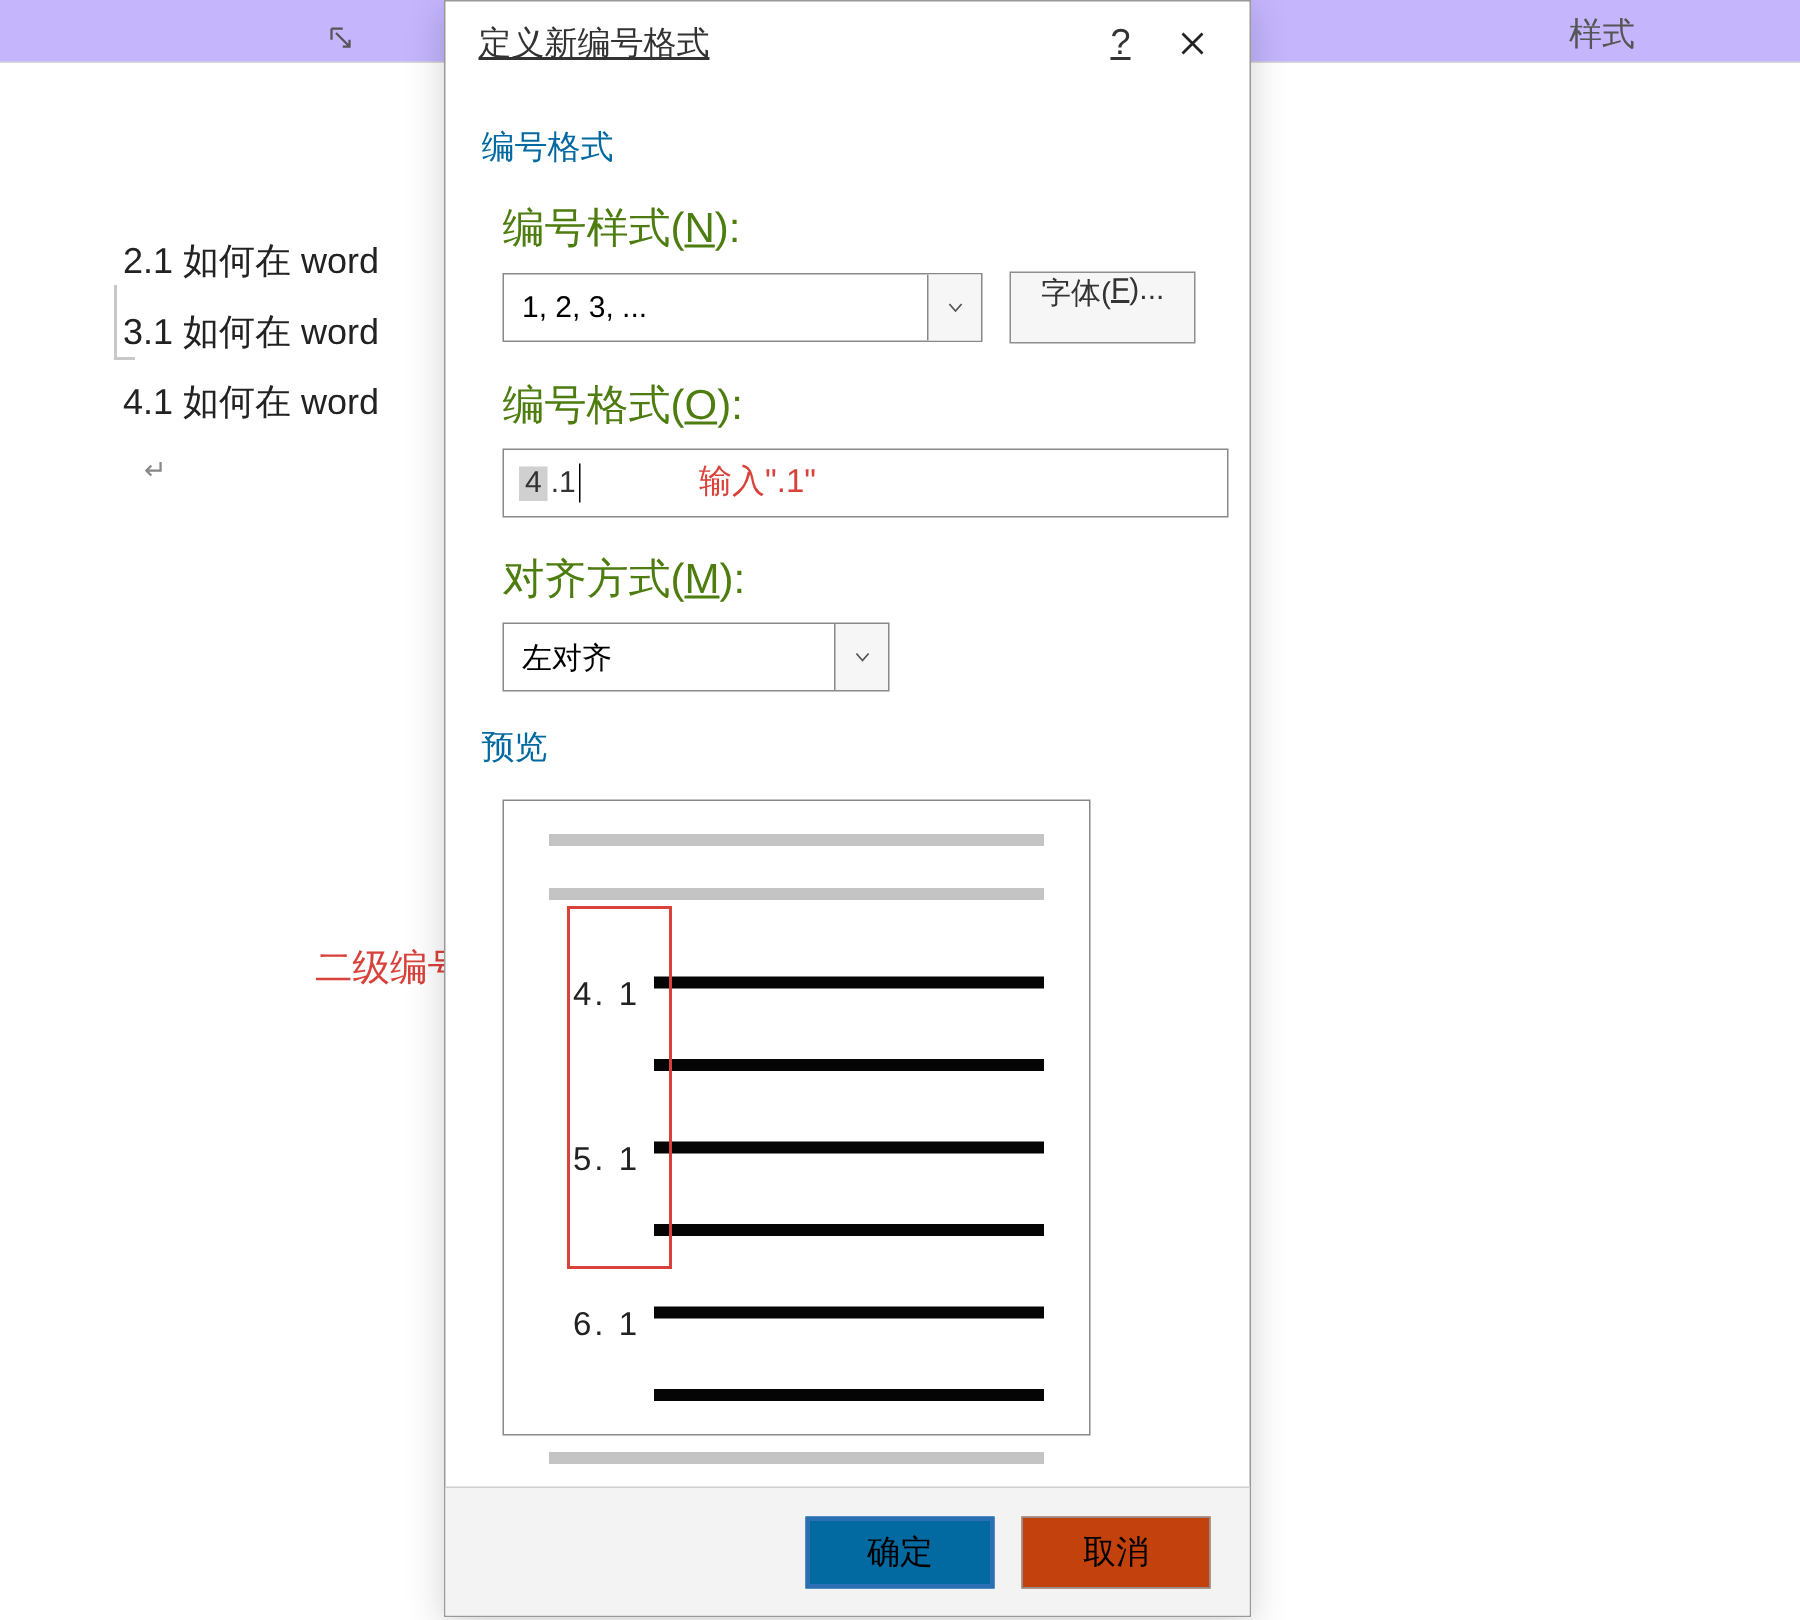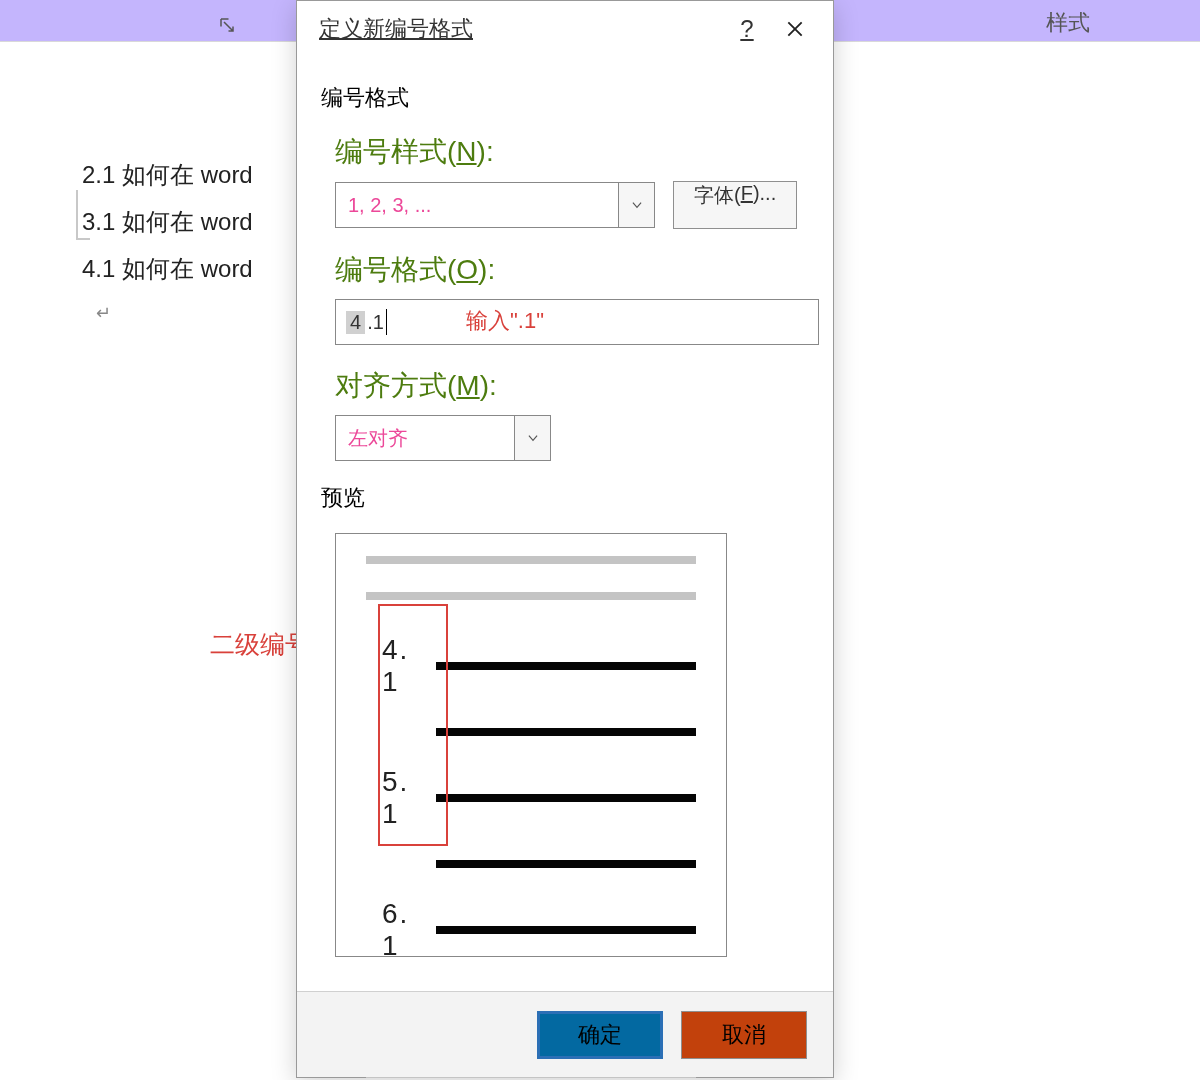--- a/index.html
+++ b/index.html
@@ -87,51 +87,51 @@
     font-size: 24px;
     color: #333;
   }
   .titlebar .close-icon svg { width: 20px; height: 20px; }
 
   .content {
     padding: 10px 24px 0 24px;
   }
   .section-title {
     font-size: 22px;
-    color: #000000;
+    color: #0369a1;
     margin: 16px 0 20px 0;
   }
   .field-label {
     font-size: 28px;
     color: #4d7c0f;
     margin: 8px 0 10px 14px;
   }
   .field-label .mn { text-decoration: underline; }
 
   .row { display: flex; align-items: center; gap: 18px; margin-left: 14px; margin-bottom: 22px; }
 
   .combo {
     display: flex;
     height: 46px;
     border: 1px solid #888;
     background: #fff;
     font-size: 20px;
     align-items: center;
   }
-  .combo .combo-text { flex: 1; padding: 0 12px; color: #ec4899; }
+  .combo .combo-text { flex: 1; padding: 0 12px; color: #000000; }
   .combo .combo-btn {
     width: 36px; height: 100%;
     border-left: 1px solid #888;
     display: flex; align-items: center; justify-content: center;
     background: #f6f6f6;
   }
   .combo .combo-btn svg { width: 14px; height: 14px; }
 
   .combo.style { width: 320px; }
-  .combo.align { width: 216px; gap: 18px; }
+  .combo.align { width: 258px; gap: 18px; }
 
   .btn {
     height: 48px;
     padding: 0 20px;
     border: 1px solid #8f8f8f;
     background: #f6f6f6;
     font-size: 20px;
     color: #333;
     display: inline-flex; align-items: flex-start; justify-content: center;
   }
@@ -189,25 +189,26 @@
   .pv-line.gray { background: #c4c4c4; }
   .pv-line.full { width: 100%; }
 
   .pv-item {
     display: flex;
     align-items: center;
     margin-bottom: 30px;
   }
   .pv-item .num {
     width: 70px;
-    font-size: 28px;
+    font-size: 22px;
     color: #222;
     text-align: left;
     padding-left: 16px;
     letter-spacing: 2px;
+    margin-top: 16px;
   }
   .pv-item .bar {
     flex: 1;
     height: 8px;
     background: #050505;
   }
   .pv .sub {
     height: 8px;
     background: #050505;
     margin-left: 70px;

